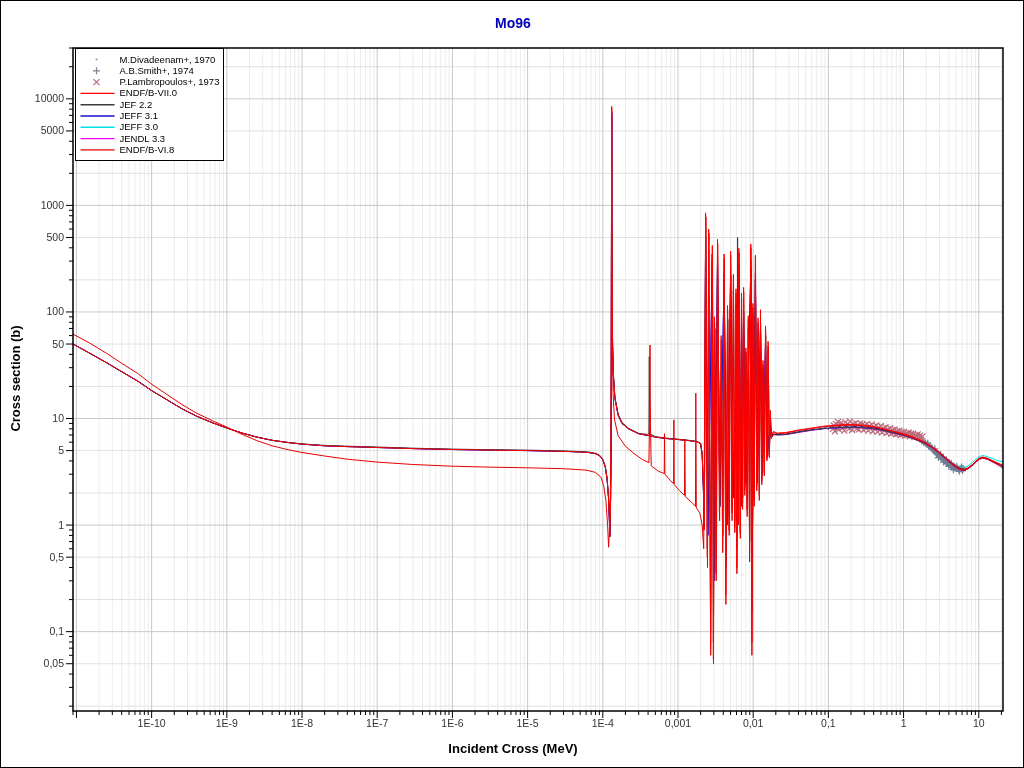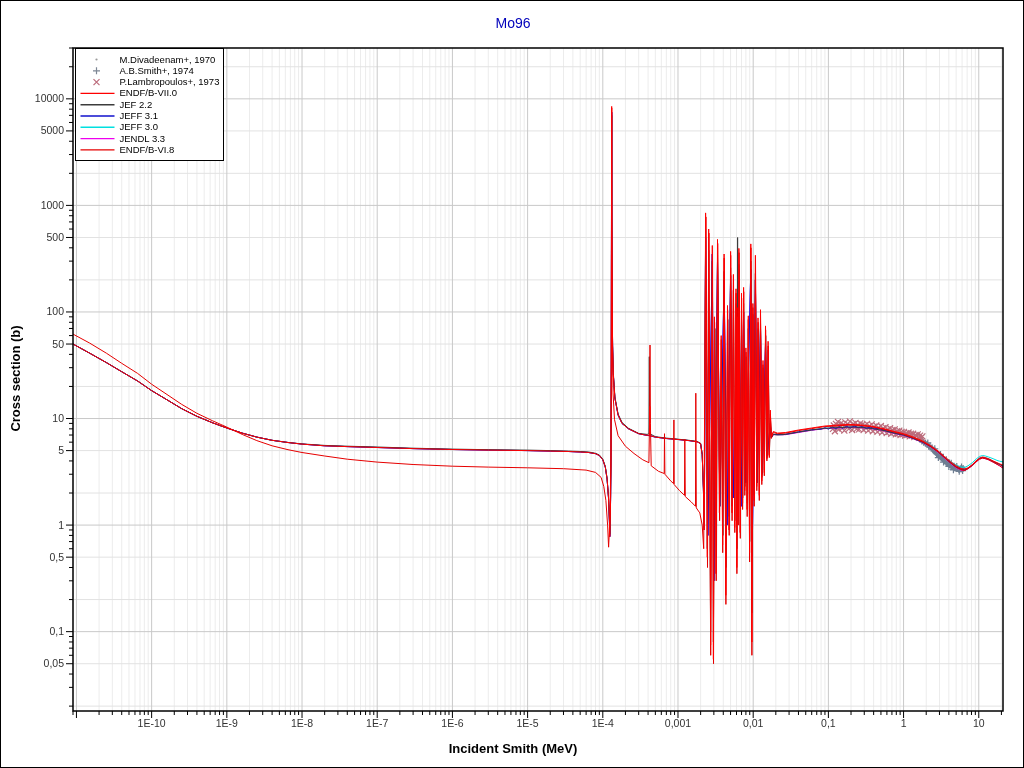--- a/index.html
+++ b/index.html
@@ -1,19 +1,19 @@
 <!DOCTYPE html>
 <html><head>
 <meta charset="utf-8">
 <style>
   html,body{margin:0;padding:0;background:#ffffff;font-family:"Liberation Sans",sans-serif;}
   #canvas{position:relative;width:1024px;height:768px;background:#ffffff;border:1px solid #000;box-sizing:border-box;overflow:hidden;}
   #plot-svg{position:absolute;left:0;top:0;}
   .chart-title{position:absolute;left:0;top:14px;width:1024px;text-align:center;
-    font-size:14px;font-weight:normal;color:#0000bb;}
+    font-size:14px;font-weight:bold;color:#0000bb;}
   .x-axis-title{position:absolute;left:0;top:740px;width:1024px;text-align:center;
     font-size:13px;font-weight:bold;color:#000;}
   .y-axis-title{position:absolute;left:-66px;top:370px;width:160px;text-align:center;
     transform:rotate(-90deg);transform-origin:center center;
     font-size:13px;font-weight:bold;color:#000;}
 </style>
 </head>
 <body>
 
 <div id="canvas">
@@ -404,15 +404,15 @@
           <line x1="79.5" y1="137.60000000000002" x2="113.5" y2="137.60000000000002" stroke="#ee00ee" stroke-width="1.4"></line>
           <text x="118.5" y="140.60000000000002" font-size="9.5px" fill="#000" font-family="&quot;Liberation Sans&quot;,sans-serif">JENDL 3.3</text>
         </g>
         <g>
           <line x1="79.5" y1="148.9" x2="113.5" y2="148.9" stroke="#e60000" stroke-width="1.4"></line>
           <text x="118.5" y="151.9" font-size="9.5px" fill="#000" font-family="&quot;Liberation Sans&quot;,sans-serif">ENDF/B-VI.8</text>
         </g>
       </g>
     </svg>
   <div class="chart-title">Mo96</div>
-  <div class="x-axis-title">Incident Smith (MeV)</div>
+  <div class="x-axis-title">Incident Cross (MeV)</div>
   <div class="y-axis-title">Cross section (b)</div>
 </div>
 
 </body></html>

